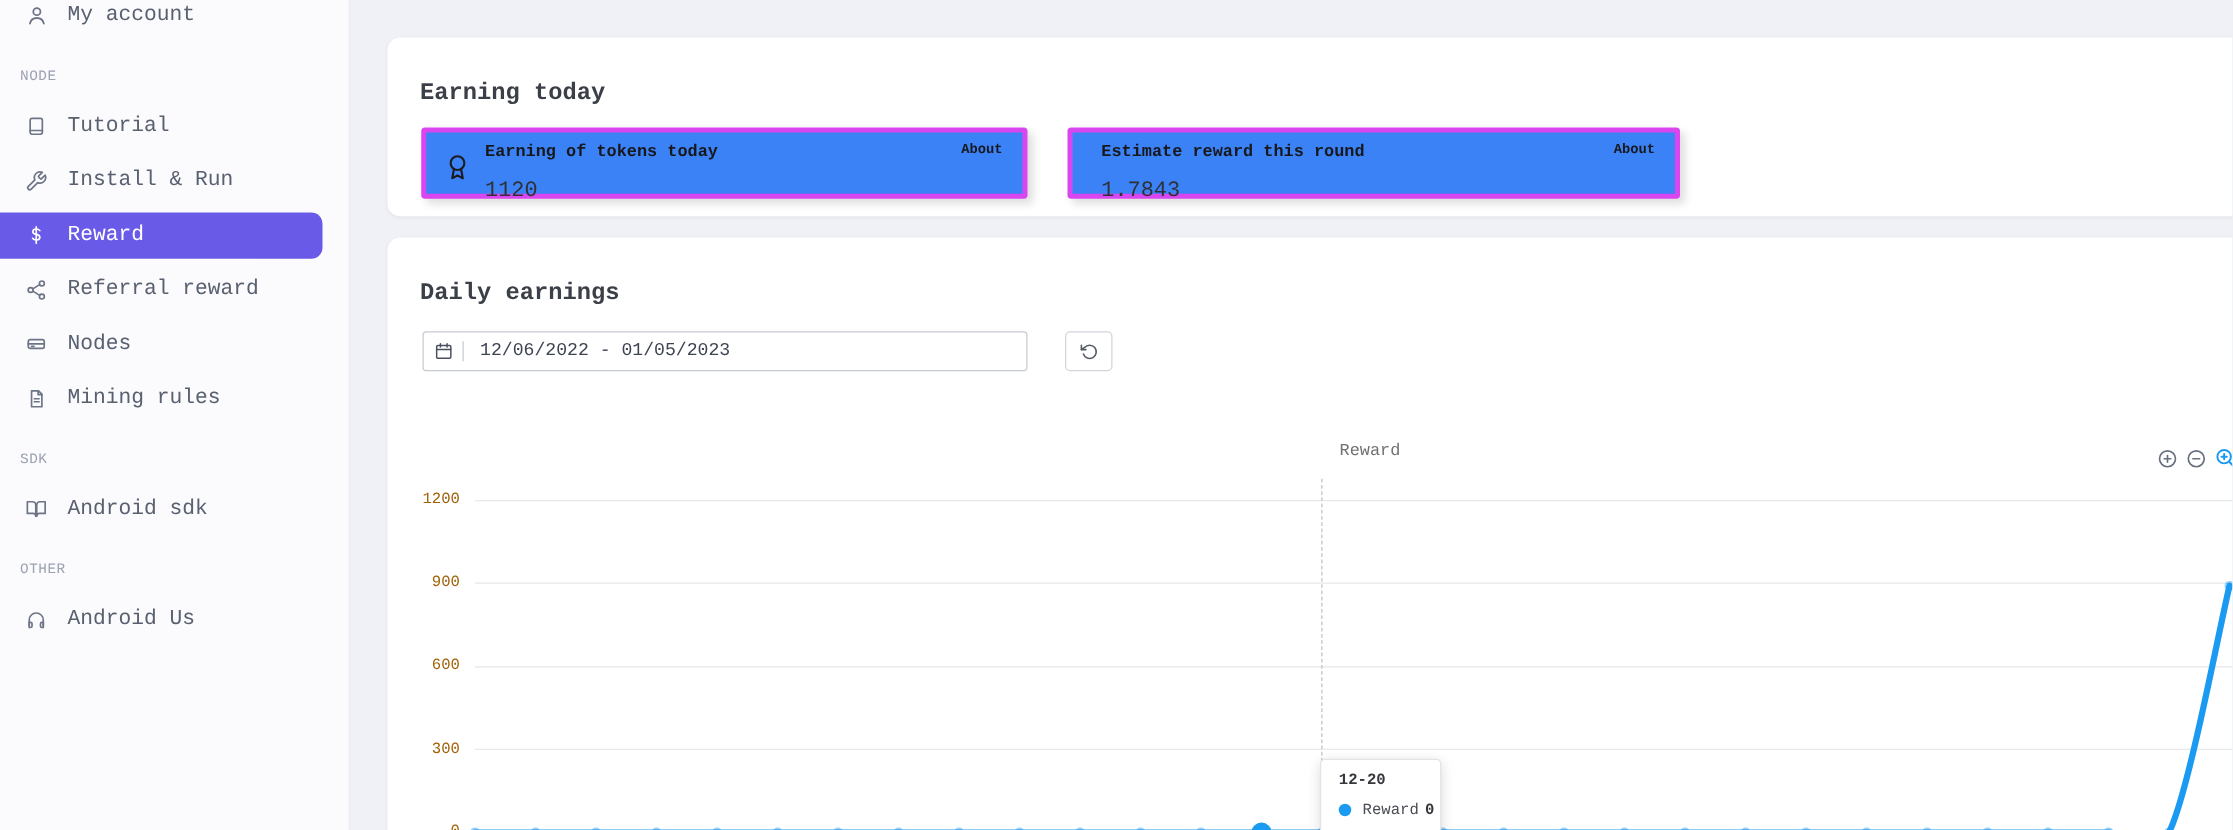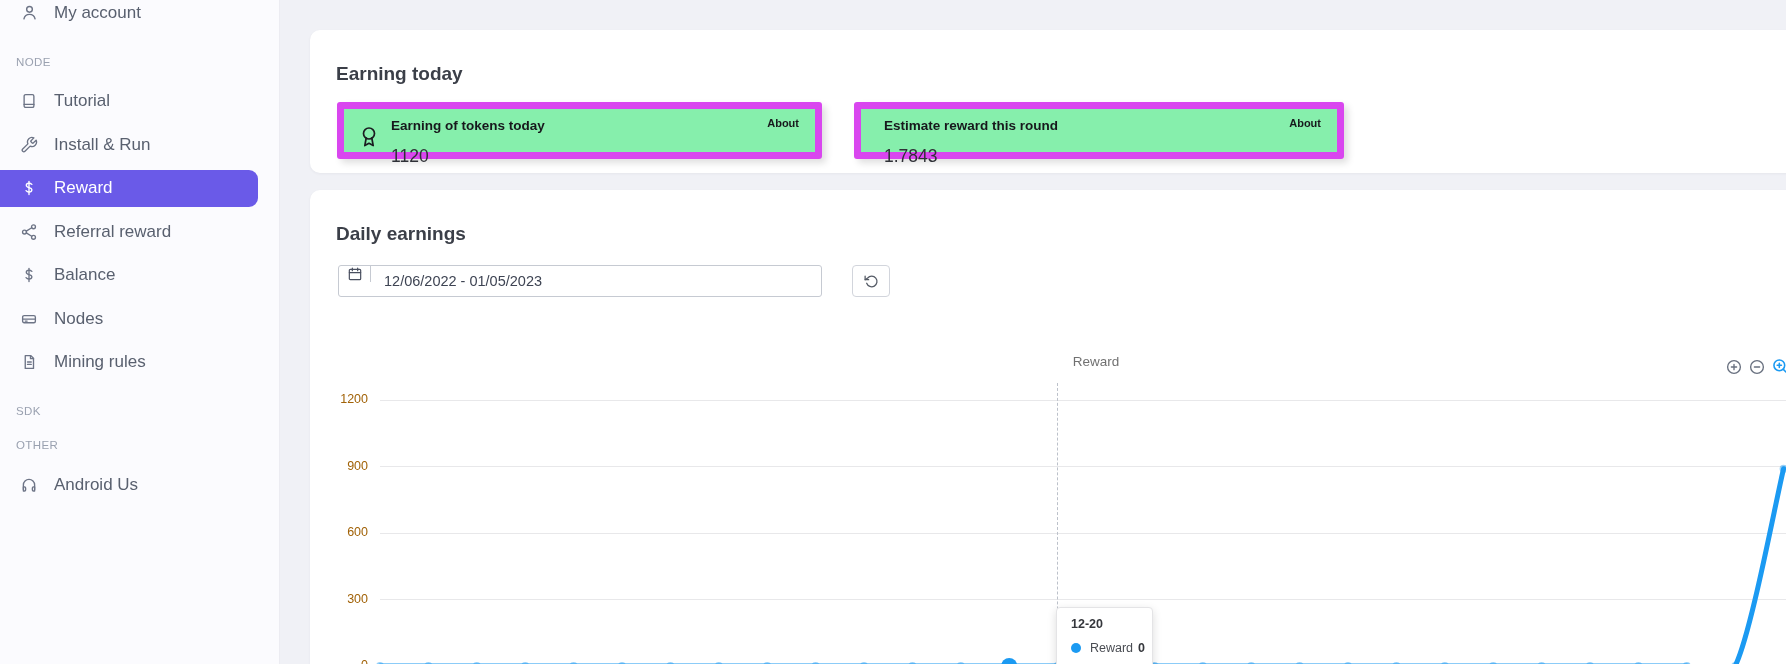--- a/index.html
+++ b/index.html
@@ -1,17 +1,17 @@
 <!DOCTYPE html>
 <html><head>
 <meta charset="utf-8">
 <style>
   html,body{margin:0;padding:0;background:#e9eaef;}
   .page{position:relative;width:1786px;height:664px;overflow:hidden;background:#f0f1f6;
-        font-family:Liberation Sans, sans-serif;-webkit-font-smoothing:antialiased;}
+        font-family:Liberation Mono, monospace;-webkit-font-smoothing:antialiased;}
 
   
   .sidebar{position:absolute;left:0;top:0;width:280px;height:664px;background:#fbfbfe;
            border-right:1px solid #ececf2;box-sizing:border-box;}
   .sec-label{margin:20px 0 11px;padding-left:16px;height:14px;line-height:14px;
              font-size:11.5px;letter-spacing:.4px;color:#9aa1b0;}
   .side-item{display:flex;align-items:center;height:43.5px;padding-left:19px;gap:15px;
              color:#59606f;font-size:17px;cursor:pointer;box-sizing:border-box;}
   .side-item.first{margin-top:-9px;}
   .side-item .ic{width:20px;display:flex;justify-content:center;align-items:center;color:#6d7486;flex:none;}
@@ -20,34 +20,34 @@
   .side-item.active .ic{color:#fff;}
 
   
   .panel{position:absolute;left:310px;width:1500px;background:#fff;border-radius:10px;
          box-shadow:0 1px 3px rgba(40,44,63,.05);}
   .panel-earning{top:30px;height:143px;}
   .panel-daily{top:190px;height:500px;}
   .panel-title{position:absolute;left:26px;top:17px;font-size:19px;color:#3b3f48;}
 
   
-  .stat-card{position:absolute;top:72px;height:57px;background:#86efac;border:7px solid #d946ef;
+  .stat-card{position:absolute;top:72px;height:57px;background:#3b82f6;border:4px solid #d946ef;
              border-radius:3px;box-shadow:4px 4px 7px rgba(0,0,0,.13);box-sizing:border-box;}
   .card-1{left:27px;width:485px;}
   .card-2{left:544px;width:490px;}
   .sc-icon{position:absolute;left:13px;top:13px;color:#1b1c20;}
   .sc-title{position:absolute;top:9px;font-size:13.5px;font-weight:bold;color:#17181c;}
   .sc-value{position:absolute;top:27px;font-size:17.5px;color:#2f3137;margin-top:10px;}
   .card-1 .sc-title,.card-1 .sc-value{left:47px;}
   .card-2 .sc-title,.card-2 .sc-value{left:23px;}
   .sc-about{position:absolute;right:16px;top:8px;font-size:11px;font-weight:bold;color:#17181c;cursor:pointer;}
 
   
   .date-input{position:absolute;left:28px;top:75px;width:484px;height:32px;background:#fff;
-              border:1px solid #c6cad2;border-radius:3px;display:flex;align-items:flex-start;
+              border:1px solid #c6cad2;border-radius:3px;display:flex;align-items:center;
               box-sizing:border-box;cursor:pointer;}
   .di-cal{width:31px;border-right:1px solid #c6cad2;display:flex;align-items:center;
           justify-content:center;color:#4a5060;flex:none;}
   .di-text{align-self:center;padding-left:13px;font-size:14.5px;color:#3e4453;}
   .reset-btn{position:absolute;left:542px;top:75px;width:38px;height:32px;background:#fff;
              border:1px solid #d2d5dc;border-radius:4px;display:flex;align-items:center;
              justify-content:center;color:#555b66;cursor:pointer;box-sizing:border-box;}
 
   
   .chart{position:absolute;left:0;top:140px;width:1500px;height:334px;}
@@ -124,29 +124,20 @@
         <svg width="18" height="18" viewBox="0 0 24 24" fill="none" stroke="currentColor" stroke-width="1.8" stroke-linecap="round" stroke-linejoin="round">
             <circle cx="18" cy="5" r="2.6"></circle>
             <circle cx="6" cy="12" r="2.6"></circle>
             <circle cx="18" cy="19" r="2.6"></circle>
             <path d="M8.4 10.8l7.2-4.5M8.4 13.2l7.2 4.5"></path>
           </svg>
       </span>
       <span>Referral reward</span>
     </div>
 
-    <div class="side-item">
-      <span class="ic">
-        <svg width="18" height="18" viewBox="0 0 24 24" fill="none" stroke="currentColor" stroke-width="1.8" stroke-linecap="round" stroke-linejoin="round">
-            <path d="M12 3.2v17.6"></path>
-            <path d="M15.8 7.2c-.9-1-2.2-1.6-3.8-1.6-2.1 0-3.6 1.1-3.6 2.8 0 1.9 1.7 2.5 3.6 3 1.9.4 3.8 1 3.8 3 0 1.8-1.6 2.9-3.8 2.9-1.7 0-3.1-.7-3.9-1.8"></path>
-          </svg>
-      </span>
-      <span>Balance</span>
-    </div>
 
     <div class="side-item">
       <span class="ic">
         <svg width="18" height="18" viewBox="0 0 24 24" fill="none" stroke="currentColor" stroke-width="1.8" stroke-linecap="round" stroke-linejoin="round">
             <rect x="3.5" y="7.5" width="17" height="9.5" rx="2"></rect>
             <path d="M3.5 12.2h17M7 14.8h2.5"></path>
           </svg>
       </span>
       <span>Nodes</span>
     </div>
@@ -156,20 +147,29 @@
         <svg width="18" height="18" viewBox="0 0 24 24" fill="none" stroke="currentColor" stroke-width="1.8" stroke-linecap="round" stroke-linejoin="round">
             <path d="M7 3.5h7.5l3.5 3.5v13.5H7z"></path>
             <path d="M14 3.5v4h4M10 12h5M10 15.2h5"></path>
           </svg>
       </span>
       <span>Mining rules</span>
     </div>
 
     <div class="sec-label">SDK</div>
 
+    <div class="side-item">
+      <span class="ic">
+        <svg width="18" height="18" viewBox="0 0 24 24" fill="none" stroke="currentColor" stroke-width="1.8" stroke-linecap="round" stroke-linejoin="round">
+            <path d="M2.5 4.5H8a3.5 3.5 0 0 1 3.5 3.5v12a3 3 0 0 0-3-3h-6z"></path>
+            <path d="M21.5 4.5H16a3.5 3.5 0 0 0-3.5 3.5v12a3 3 0 0 1 3-3h6z"></path>
+          </svg>
+      </span>
+      <span>Android sdk</span>
+    </div>
 
 
     <div class="sec-label">OTHER</div>
 
     <div class="side-item">
       <span class="ic">
         <svg width="18" height="18" viewBox="0 0 24 24" fill="none" stroke="currentColor" stroke-width="1.8" stroke-linecap="round" stroke-linejoin="round">
             <path d="M4.5 18v-6a7.5 7.5 0 0 1 15 0v6"></path>
             <path d="M4.5 14.5H6A1.5 1.5 0 0 1 7.5 16v2.5A1.5 1.5 0 0 1 6 20H4.5zM19.5 14.5H18a1.5 1.5 0 0 0-1.5 1.5v2.5A1.5 1.5 0 0 0 18 20h1.5z"></path>
           </svg>

